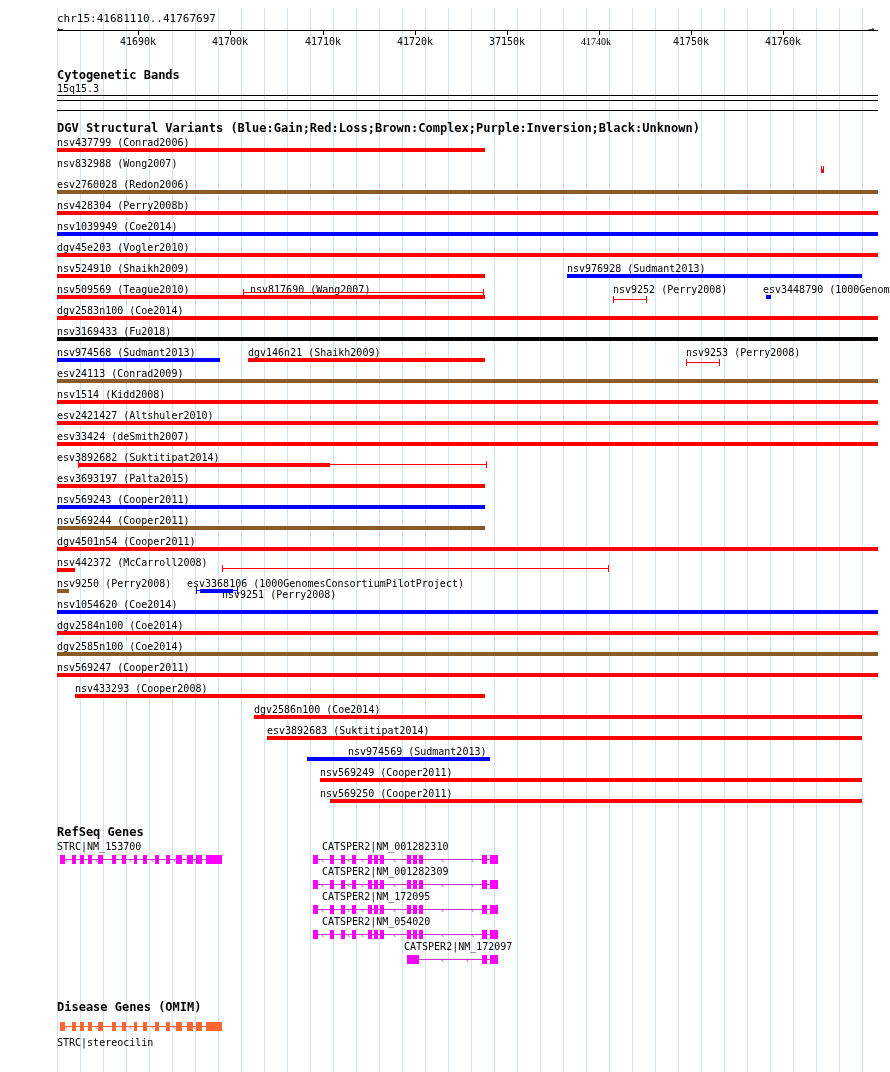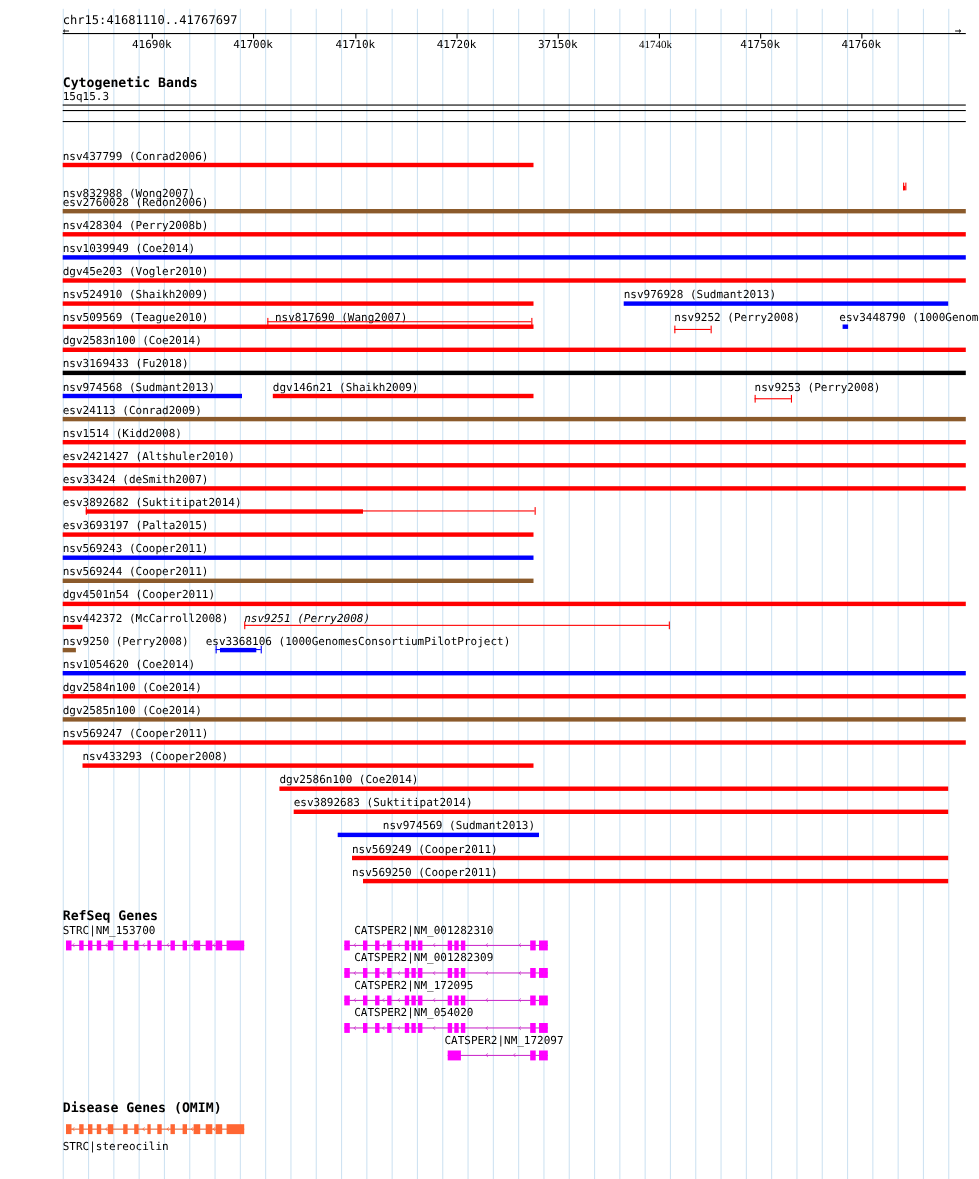--- a/index.html
+++ b/index.html
@@ -102,24 +102,25 @@
       <div class="tick" style="left: 783px; top: 30px;"></div>
       <div class="ruler-label" style="left: 765px; top: 36px;">41760k</div>
     </div>
 
   <div class="section-title" style="left:57px;top:68px;">Cytogenetic Bands</div>
   <div class="plain" style="left:57px;top:83px;">15q15.3</div>
   <div class="hline" style="left:57px;width:821px;top:95px;"></div>
   <div class="hline" style="left:57px;width:821px;top:100px;"></div>
   <div class="hline" style="left:57px;width:821px;top:110px;"></div>
 
+  <div class="section-title" style="left:57px;top:121px;">DGV Structural Variants (Blue:Gain;Red:Loss;Brown:Complex;Purple:Inversion;Black:Unknown)</div>
   <div id="dgv-layer">
       <div class="track-label" style="left: 57px; top: 137px;">nsv437799 (Conrad2006)</div>
       <div class="bar" style="left: 57px; width: 428px; top: 148px; background: rgb(255, 0, 0);"></div>
-      <div class="track-label" style="left: 57px; top: 171px; text-align: center;">nsv832988 (Wong2007)</div>
+      <div class="track-label" style="left: 57px; top: 158px; text-align: center;">nsv832988 (Wong2007)</div>
       <div class="bar" style="left: 821px; width: 2px; top: 169px; background: rgb(255, 0, 0);"></div>
       <div class="cap" style="left: 821px; top: 166px; background: rgb(255, 0, 0);"></div>
       <div class="cap" style="left: 823px; top: 166px; background: rgb(255, 0, 0);"></div>
       <div class="track-label" style="left: 57px; top: 179px;">esv2760028 (Redon2006)</div>
       <div class="bar" style="left: 57px; width: 821px; top: 190px; background: rgb(139, 90, 43);"></div>
       <div class="track-label" style="left: 57px; top: 200px;">nsv428304 (Perry2008b)</div>
       <div class="bar" style="left: 57px; width: 821px; top: 211px; background: rgb(255, 0, 0);"></div>
       <div class="track-label" style="left: 57px; top: 221px;">nsv1039949 (Coe2014)</div>
       <div class="bar" style="left: 57px; width: 821px; top: 232px; background: rgb(0, 0, 255);"></div>
       <div class="track-label" style="left: 57px; top: 242px;">dgv45e203 (Vogler2010)</div>
@@ -168,21 +169,21 @@
       <div class="track-label" style="left: 57px; top: 473px;">esv3693197 (Palta2015)</div>
       <div class="bar" style="left: 57px; width: 428px; top: 484px; background: rgb(255, 0, 0);"></div>
       <div class="track-label" style="left: 57px; top: 494px;">nsv569243 (Cooper2011)</div>
       <div class="bar" style="left: 57px; width: 428px; top: 505px; background: rgb(0, 0, 255);"></div>
       <div class="track-label" style="left: 57px; top: 515px;">nsv569244 (Cooper2011)</div>
       <div class="bar" style="left: 57px; width: 428px; top: 526px; background: rgb(139, 90, 43);"></div>
       <div class="track-label" style="left: 57px; top: 536px; text-align: center;">dgv4501n54 (Cooper2011)</div>
       <div class="bar" style="left: 57px; width: 821px; top: 547px; background: rgb(255, 0, 0);"></div>
       <div class="track-label" style="left: 57px; top: 557px;">nsv442372 (McCarroll2008)</div>
       <div class="bar" style="left: 57px; width: 18px; top: 568px; background: rgb(255, 0, 0);"></div>
-      <div class="track-label" style="left: 222px; top: 557px; font-style: italic;">nsv9251 (Perry2008)</div>
+      <div class="track-label" style="left: 222px; top: 589px;">nsv9251 (Perry2008)</div>
       <div class="bar thin" style="left: 222px; width: 386px; top: 568px; background: rgb(255, 0, 0);"></div>
       <div class="cap" style="left: 222px; top: 565px; background: rgb(255, 0, 0);"></div>
       <div class="cap" style="left: 608px; top: 565px; background: rgb(255, 0, 0);"></div>
       <div class="track-label" style="left: 57px; top: 578px;">nsv9250 (Perry2008)</div>
       <div class="bar" style="left: 57px; width: 12px; top: 589px; background: rgb(139, 90, 43);"></div>
       <div class="track-label" style="left: 187px; top: 578px;">esv3368106 (1000GenomesConsortiumPilotProject)</div>
       <div class="bar" style="left: 200px; width: 33px; top: 589px; background: rgb(0, 0, 255);"></div>
       <div class="bar thin" style="left: 196px; width: 41px; top: 590px; background: rgb(0, 0, 255);"></div>
       <div class="cap" style="left: 196px; top: 587px; background: rgb(0, 0, 255);"></div>
       <div class="cap" style="left: 237px; top: 587px; background: rgb(0, 0, 255);"></div>

